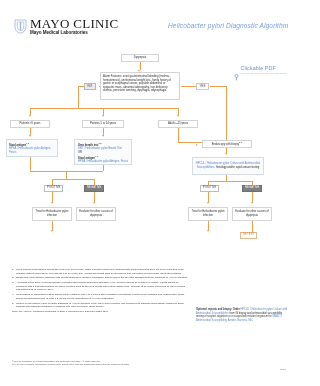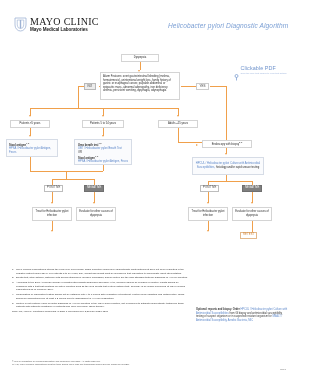--- a/index.html
+++ b/index.html
@@ -9,21 +9,21 @@
     font-family: "Liberation Sans", sans-serif;
     overflow: hidden;
   }
   .page { position: relative; width: 298px; height: 386px; background:#fff; }
 
   
   .header { position:absolute; left:0; top:0; width:298px; height:42px; }
   .logo-wrap { position:absolute; left:14px; top:17px; display:flex; align-items:center; gap:3px; }
   .shield { width:13px; height:15px; flex:0 0 auto; }
   .logo-text { display:flex; flex-direction:column; line-height:1; }
-  .logo-main { font-family:"Liberation Serif", serif; font-size:10px; letter-spacing:.3px; color:#1a1a1a; }
+  .logo-main { font-family:"Liberation Serif", serif; font-size:13px; letter-spacing:.3px; color:#1a1a1a; }
   .logo-sub { font-size:4.6px; font-weight:bold; color:#1a1a1a; letter-spacing:-.05px; margin-top:1.2px; }
   .doc-title {
     position:absolute; left:168px; top:22px;
     font-size:6.6px; color:#7b9fd4; font-style:italic; letter-spacing:.1px; white-space:nowrap;
   }
   .pdf-badge { position:absolute; left:234px; top:66px; display:flex; align-items:center; gap:1.5px; }
   .pdf-badge .pin { width:5px; height:7px; }
   .pdf-badge .pdf-lines { display:flex; flex-direction:column; line-height:1; }
   .pdf-main { font-size:5.4px; color:#6f93cc; letter-spacing:.1px; }
   .pdf-sub { font-size:2.3px; color:#9fb6dd; letter-spacing:.02px; margin-top:.8px; }

